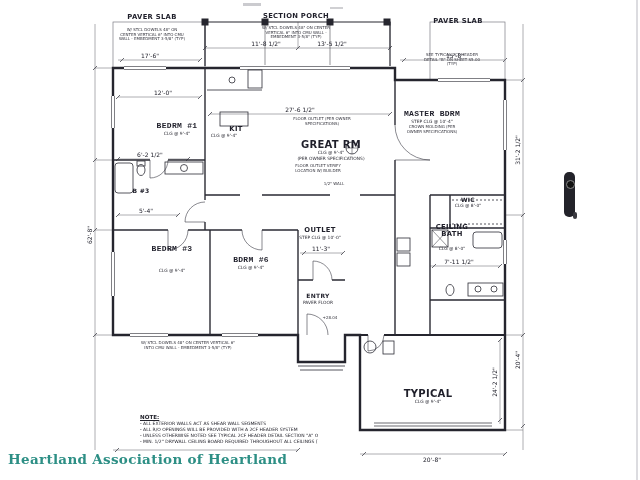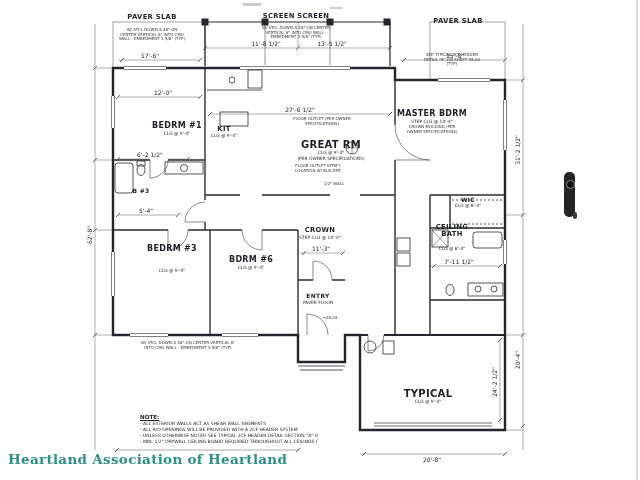--- a/index.html
+++ b/index.html
@@ -2,21 +2,21 @@
 <html><head>
 <meta charset="utf-8">
 <style>
   html,body{margin:0;padding:0;}
   body{width:640px;height:480px;position:relative;background:#fcfcfd;overflow:hidden;
        font-family:"DejaVu Sans",sans-serif;}
   .sheet{position:absolute;inset:0;background:#ffffff;}
   
   .t{position:absolute;color:#1f1f2a;white-space:nowrap;transform:translateX(-50%);}
   .lbl{font-weight:700;letter-spacing:.3px;}
-  .s9{font-size:10px;} .s8{font-size:8px;} .s7{font-size:6.8px;} .s6{font-size:6px;}
+  .s9{font-size:10px;} .s8{font-size:8px;font-family:Liberation Mono, monospace;} .s7{font-size:6.8px;} .s6{font-size:6px;}
   .sub{font-size:4.4px;color:#2b2b34;font-weight:400;}
   .dim{position:absolute;font-size:6px;color:#20202b;white-space:nowrap;transform:translateX(-50%);}
   .dimv{transform:translate(-50%,-50%) rotate(-90deg);}
   .micro{position:absolute;font-size:4px;line-height:1.15;color:#35353e;text-align:center;
          transform:translateX(-50%);white-space:normal;}
   .wrap{white-space:normal;width:36px;line-height:1.05;text-align:center;}
   .note{position:absolute;left:140px;top:414px;width:178px;color:#23232c;text-align:left;}
   .note .title{font-size:5.6px;font-weight:700;text-decoration:underline;margin-bottom:1px;}
   .note .line{font-size:4.5px;line-height:1.3;white-space:nowrap;overflow:hidden;}
   .footer{position:absolute;left:8px;top:451px;font-family:"DejaVu Serif",serif;
@@ -154,46 +154,46 @@
       <circle cx="352" cy="148" r="6"></circle>
       <path d="M346,148 H358 M352,142 V154" stroke-width="0.5"></path>
       <circle cx="370" cy="347" r="6"></circle>
       <rect x="383" y="341" width="11" height="13"></rect>
       <path d="M298,366 H345 M300,370 H343"></path>
       <path d="M374,423 H492 M374,426 H492" stroke-width="0.7"></path>
     </g>
   </svg>
 
   <div class="t lbl s7" style="left:152px;top:13px;">PAVER SLAB</div>
-  <div class="t lbl s7" style="left:296px;top:12px;">SCREEN SCREEN</div>
+  <div class="t lbl s7" style="left:296px;top:12px;">SECTION PORCH</div>
   <div class="t lbl s7" style="left:458px;top:17px;">PAVER SLAB</div>
 
   <div class="t lbl s8" style="left:177px;top:121px;">BEDRM #1</div>
   <div class="t sub" style="left:177px;top:131px;">CLG @ 9'-4"</div>
 
-  <div class="t lbl s7" style="left:224px;top:125px;">KIT</div>
+  <div class="t lbl s7" style="left:224px;top:125px;padding-left:24px;">KIT</div>
   <div class="t sub" style="left:224px;top:133px;">CLG @ 9'-4"</div>
 
   <div class="t lbl s9" style="left:331px;top:139px;">GREAT RM</div>
   <div class="t sub" style="left:331px;top:150px;">CLG @ 9'-4"</div>
   <div class="t sub" style="left:331px;top:156px;">(PER OWNER SPECIFICATIONS)</div>
 
   <div class="t lbl s8" style="left:432px;top:109px;">MASTER BDRM</div>
   <div class="t sub" style="left:432px;top:119px;">STEP CLG @ 10'-4"</div>
   <div class="micro" style="left:432px;top:125px;width:54px;">CROWN MOLDING (PER OWNER SPECIFICATIONS)</div>
 
   <div class="t lbl s6" style="left:141px;top:187px;">B #3</div>
 
   <div class="t lbl s6" style="left:468px;top:196px;">WIC</div>
   <div class="t sub" style="left:468px;top:203px;">CLG @ 8'-0"</div>
 
   <div class="t lbl s7 wrap" style="left:452px;top:224px;">CEILING BATH</div>
   <div class="t sub" style="left:452px;top:246px;">CLG @ 8'-0"</div>
 
-  <div class="t lbl s7" style="left:320px;top:226px;">CROWN</div>
+  <div class="t lbl s7" style="left:320px;top:226px;">OUTLET</div>
   <div class="t sub" style="left:320px;top:235px;">STEP CLG @ 10'-0"</div>
 
   <div class="t lbl s8" style="left:172px;top:244px;">BEDRM #3</div>
   <div class="t sub" style="left:172px;top:268px;">CLG @ 9'-4"</div>
 
   <div class="t lbl s8" style="left:251px;top:255px;">BDRM #6</div>
   <div class="t sub" style="left:251px;top:265px;">CLG @ 9'-4"</div>
 
   <div class="t lbl s6" style="left:318px;top:292px;">ENTRY</div>
   <div class="t sub" style="left:318px;top:300px;">PAVER FLOOR</div>

